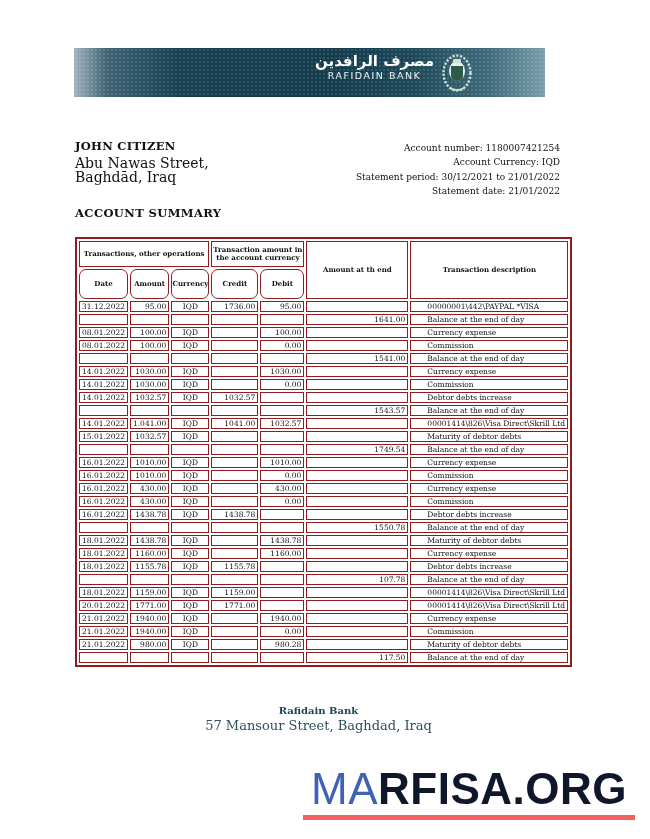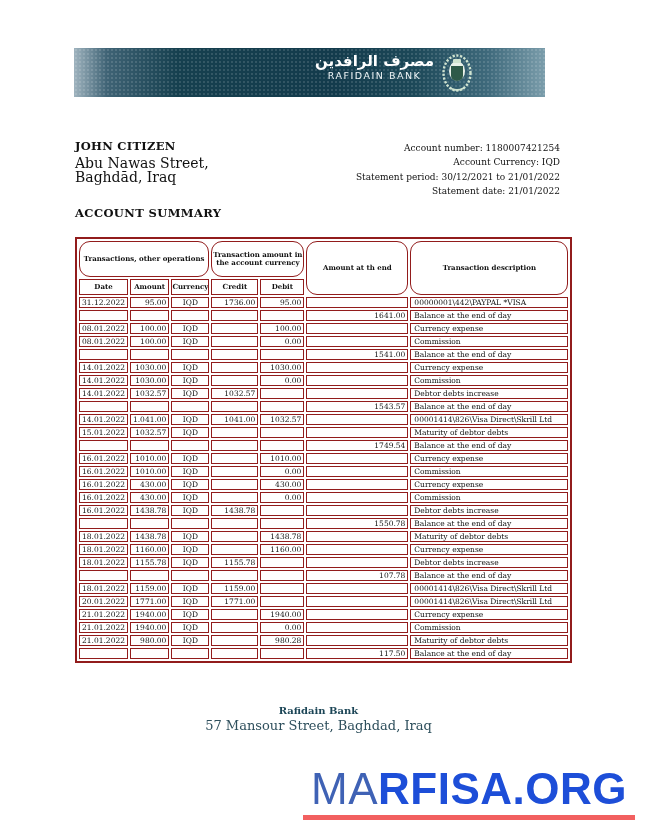--- a/index.html
+++ b/index.html
@@ -29,42 +29,42 @@
   .section-title{ position:absolute; left:75px; top:206px; font-size:11.5px; font-weight:bold; letter-spacing:.4px; }
 
   
   .stmt-table{
     position:absolute; left:75px; top:237px;
     border-collapse:separate; border-spacing:2px;
     border:2px solid #921c1c; table-layout:fixed; background:#fff;
   }
   .stmt-table td{ border:1px solid #921c1c; font-size:7.5px; line-height:9px; overflow:hidden; white-space:nowrap; }
   .stmt-table thead td{ font-weight:bold; text-align:center; font-size:7px; line-height:8px; white-space:normal; }
-  .h1 td{ height:36px;border-radius:11px; }
-  .h2 td{ height:16px; }
+  .h1 td{ height:26px; }
+  .h2 td{ height:30px;border-radius:7px; }
   tbody td{ height:11px; padding:0 2px; }
   td.c0{ text-align:right;margin-left:16px; }
   td.c1{ text-align:right; }
   td.c2{ text-align:center; }
   td.c3{ text-align:right; }
   td.c4{ text-align:right; }
   td.c5{ text-align:right; }
-  td.c6{ text-align:left; padding-left:3px; }
+  td.c6{ text-align:left; padding-left:16px; }
 
   
   .footer{ position:absolute; left:75px; top:705px; width:487px; text-align:center; color:#1b4556; }
   .footer-bank{ font-size:10px; font-weight:bold; margin-bottom:3px; }
   .footer-line{ font-size:13px; line-height:13.5px; color:#2e4f5c; }
 
   
   .watermark{ position:absolute; left:303px; top:766px; width:332px; text-align:center;
     font-family:"Liberation Sans","DejaVu Sans",sans-serif; }
   .wm-text{ font-size:44px; line-height:46px; letter-spacing:.5px; white-space:nowrap; }
   .wm-light{ color:#3f62b5; font-weight:400; }
-  .wm-bold{ color:#1d4ed8; font-weight:700; }
+  .wm-bold{ color:#0f172a; font-weight:700; }
   .wm-underline{ height:5px; background:#f26060; margin-top:3px; }
 </style>
 </head>
 <body>
 
 <div id="page">
 
   <div class="banner">
     <div class="banner-inner">
       <div class="bank-names">

